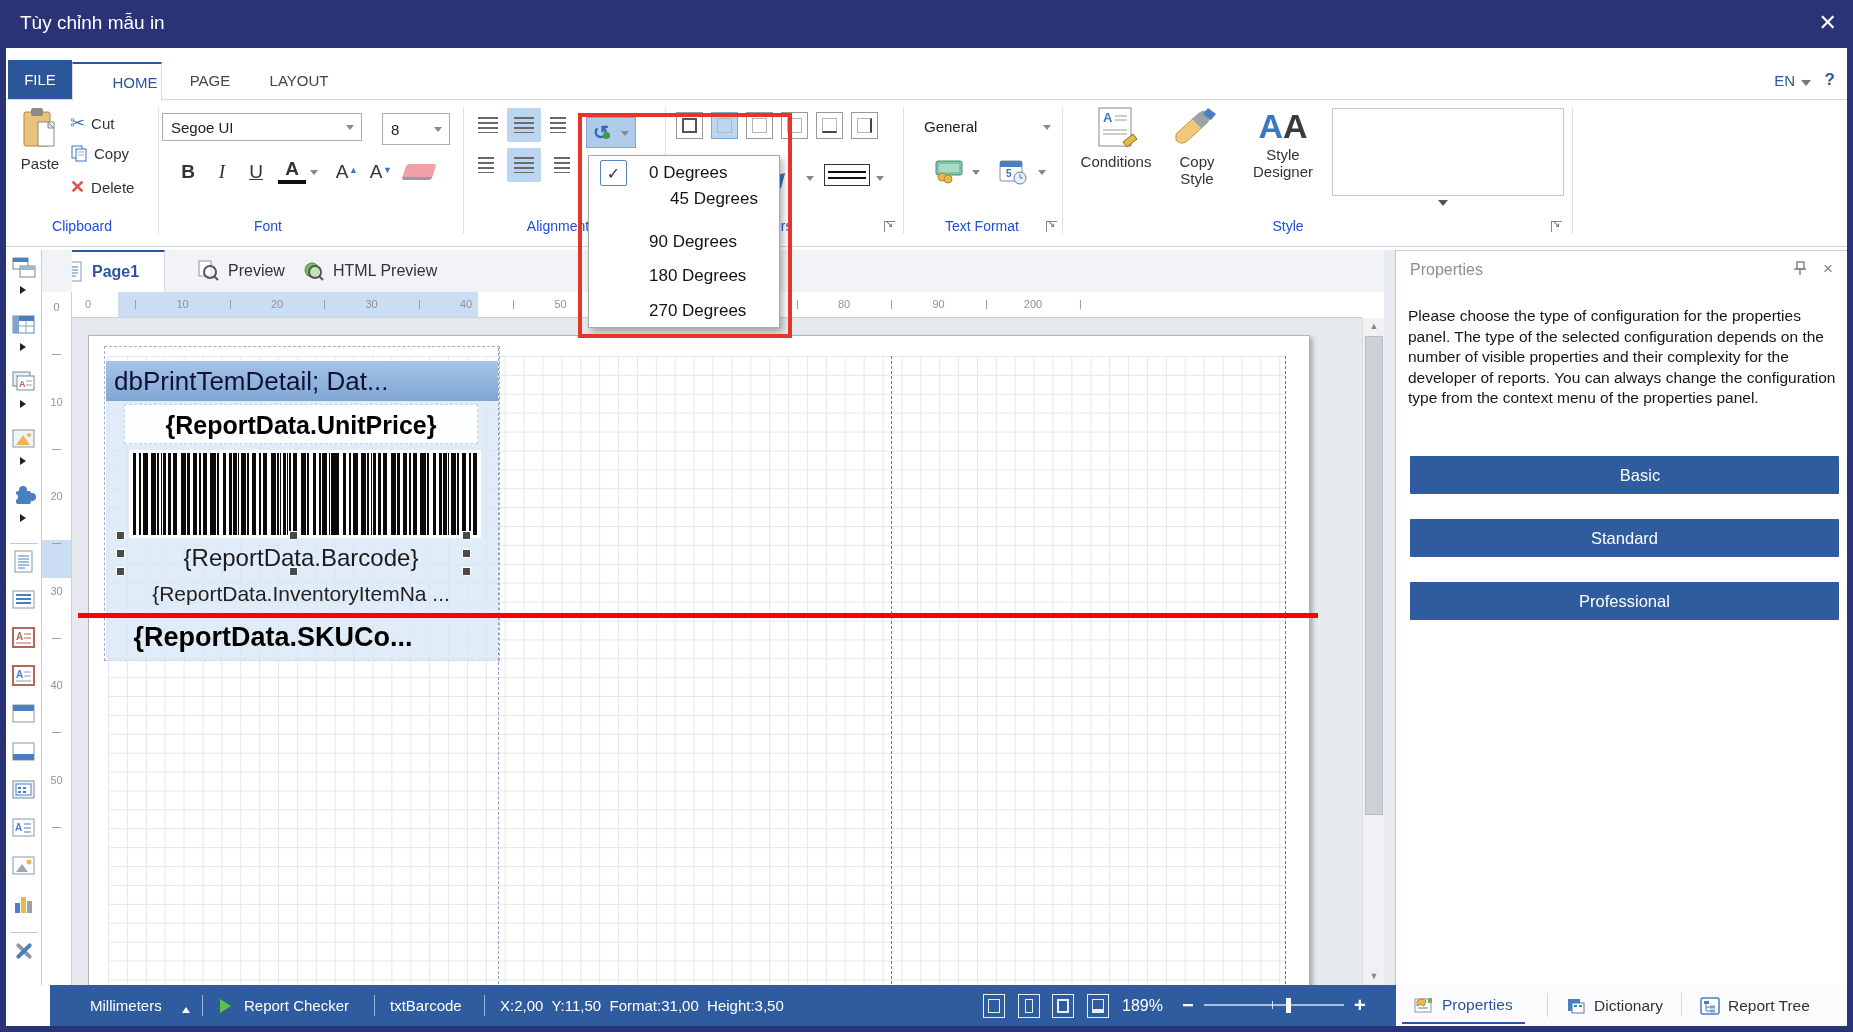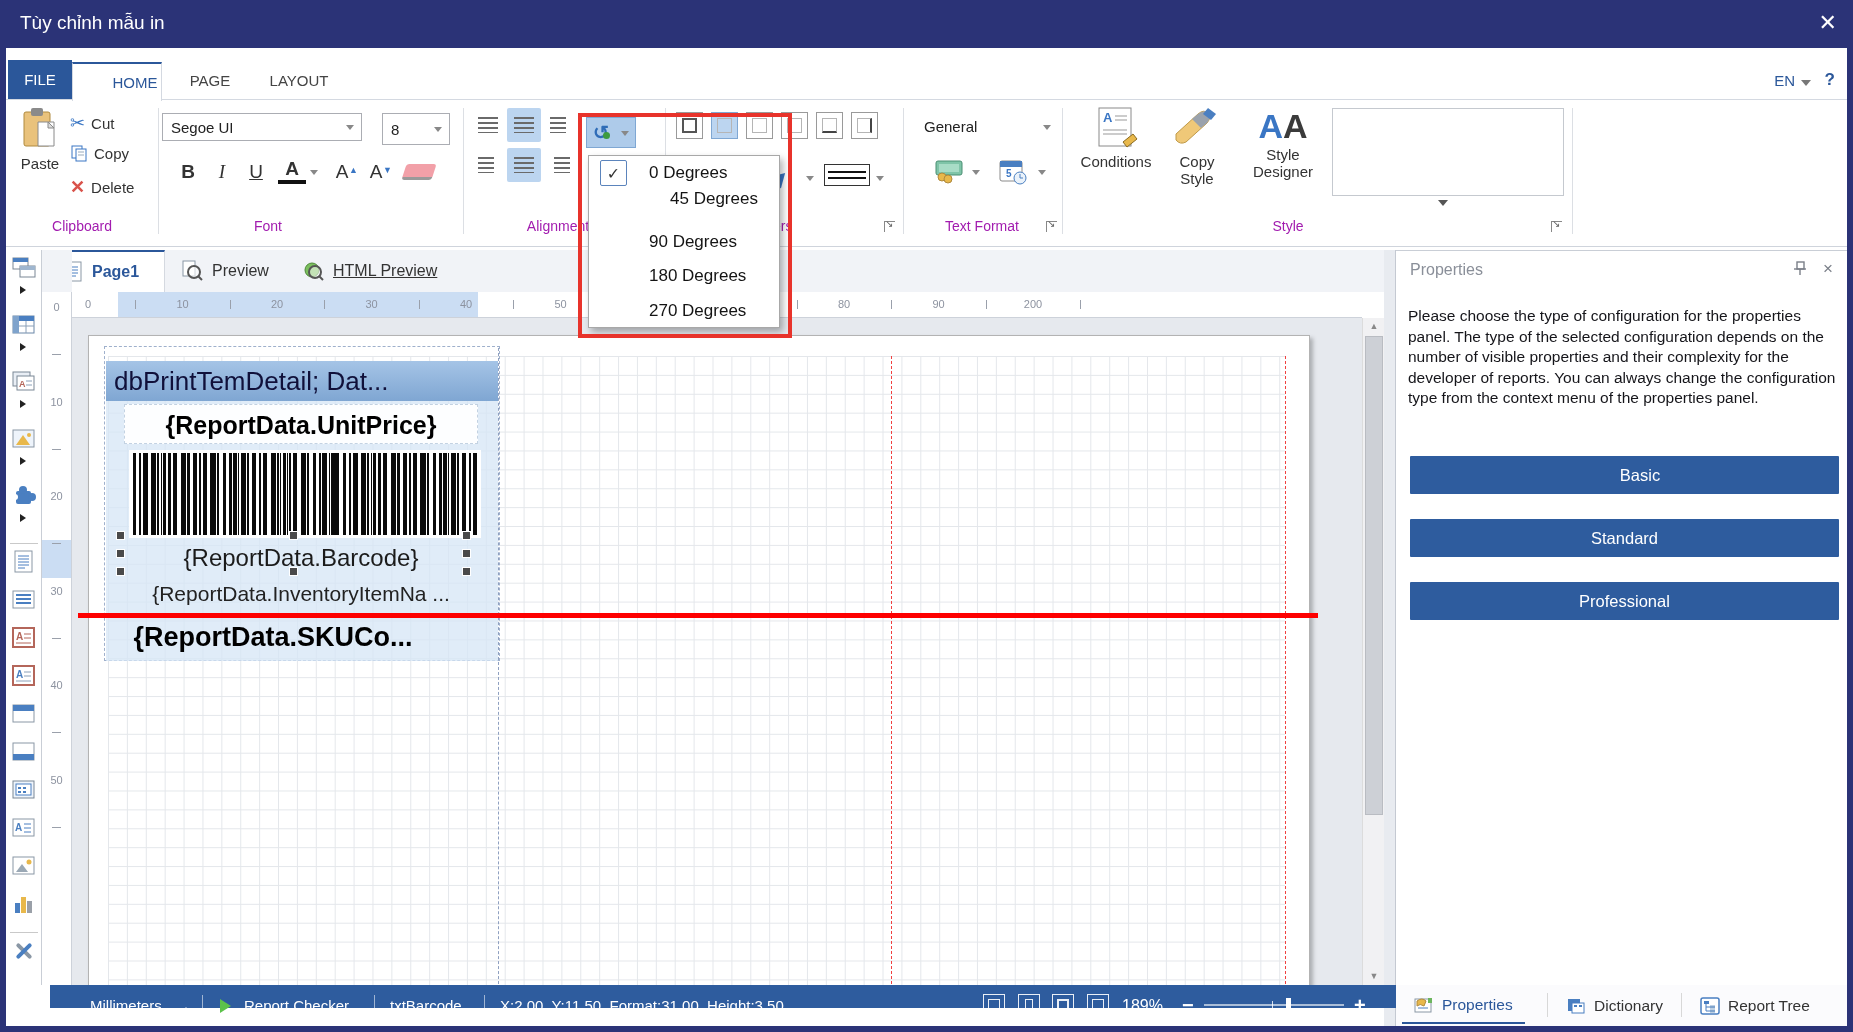--- a/index.html
+++ b/index.html
@@ -18,21 +18,21 @@
   #tabrow{left:6px;top:48px;width:1841px;height:51px;background:#fff}
   .rtab{position:absolute;top:14px;height:37px;line-height:37px;text-align:center;font-size:15px;color:#444;cursor:pointer}
   .rtab.file{background:var(--accent);color:#fff;top:12px;height:39px;line-height:39px}
   .rtab.active{background:#fff;color:var(--accent);border:1px solid #d4d9e1;border-top:2px solid var(--accent);border-bottom:none;z-index:3;height:39px}
   #lang{position:absolute;right:52px;top:24px;color:var(--accent);font-size:15px}
   #lang-dd{position:absolute;right:36px;top:32px;width:0;height:0;border:5px solid transparent;border-top:6px solid #777}
   #help{position:absolute;right:12px;top:22px;color:var(--accent);font-size:17px;font-weight:bold}
   
   #ribbonbody{left:6px;top:99px;width:1841px;height:148px;background:#fff;border-top:1px solid #d4d9e1;border-bottom:1px solid #cfd4dc}
   .gsep{position:absolute;top:8px;height:126px;width:1px;background:#dcdfe4}
-  .glabel{position:absolute;top:118px;height:20px;font-size:14px;color:#a21caf;text-align:center}
+  .glabel{position:absolute;top:118px;height:20px;font-size:14px;color:#1d4ed8;text-align:center}
   .launcher{position:absolute;top:121px;width:11px;height:11px;border-left:1px solid #888;border-top:1px solid #888}
   .launcher:after{content:"↘";position:absolute;left:0px;top:-4px;font-size:10px;color:#666}
   .combo{position:absolute;border:1px solid #abadb3;background:#fff;font-size:15px;color:#222}
   .combo .v{position:absolute;left:8px;top:50%;transform:translateY(-50%)}
   .dda{position:absolute;right:7px;top:50%;margin-top:-2px;width:0;height:0;border:4px solid transparent;border-top:5px solid #888}
   .smallbtn{position:absolute;display:flex;align-items:center;gap:6px;font-size:15px;color:#333;cursor:pointer}
   .bigbtn{position:absolute;text-align:center;font-size:15px;color:#333;cursor:pointer}
   .fmt{position:absolute;font-size:19px;color:#333;width:28px;height:28px;text-align:center;line-height:28px;cursor:pointer}
   .alignbtn{position:absolute;width:34px;height:34px;border-radius:2px;cursor:pointer}
   .alignbtn.sel{background:#BCD5F0}
@@ -87,21 +87,21 @@
   #vscroll .thumb{position:absolute;left:2px;top:18px;width:18px;height:479px;background:#cdd0d6;border:1px solid #b9bcc2;cursor:pointer}
   #gapcol{left:1384px;top:250px;width:12px;height:776px;background:#e8ebf0;border-right:1px solid #c4c9d2}
   
   #props{left:1396px;top:250px;width:451px;height:735px;background:#fff;border-top:1px solid #c9ced6}
   #props .hdr{position:absolute;left:14px;top:10px;font-size:16px;color:#8a8f99}
   #props .pin{position:absolute;right:40px;top:10px;color:#7a7f88;cursor:pointer}
   #props .cls{position:absolute;right:14px;top:8px;color:#7a7f88;font-size:17px;cursor:pointer}
   #props .desc{position:absolute;left:12px;top:55px;width:437px;font-size:15.5px;color:#15151a;line-height:1.33}
   .pbtn{position:absolute;left:14px;width:429px;height:38px;background:var(--btn);color:#fff;font-size:16.5px;text-align:center;line-height:38px;border-radius:1px;cursor:pointer}
   
-  #statusbar{left:6px;top:985px;width:1390px;height:23px;background:var(--statusbar);color:#fff;font-size:15px}
+  #statusbar{left:6px;top:985px;width:1390px;height:47px;background:var(--statusbar);color:#fff;font-size:15px}
   #statusbar .wsq{position:absolute;left:0;top:0;width:44px;height:41px;background:#fff}
   .sbit{position:absolute;top:0;height:41px;line-height:41px;white-space:pre}
   .sbsep{position:absolute;top:10px;height:21px;width:1px;background:rgba(255,255,255,.55)}
   .play{position:absolute;top:14px;width:0;height:0;border:7px solid transparent;border-left:11px solid #5CC24A;cursor:pointer}
   .upt{position:absolute;top:18px;width:0;height:0;border:4px solid transparent;border-bottom:6px solid #fff;cursor:pointer}
   .zic{position:absolute;top:9px;width:22px;height:24px;border:1px solid rgba(255,255,255,.9);cursor:pointer}
   .zic i{position:absolute;left:4px;top:4px;right:4px;bottom:4px;border:1px solid rgba(255,255,255,.9);display:block}
   #ztrack{position:absolute;top:19px;width:140px;height:2px;background:rgba(255,255,255,.6);cursor:pointer}
   #znotch{position:absolute;top:16px;width:1px;height:8px;background:rgba(255,255,255,.8)}
   #zhandle{position:absolute;top:13px;width:5px;height:15px;background:#fff;cursor:pointer}
@@ -321,31 +321,31 @@
           <svg width="18" height="22" viewBox="0 0 18 22">
             <rect x="1" y="1" width="14" height="19" fill="#fff" stroke="#8a97a5"></rect>
             <line x1="4" y1="6" x2="12" y2="6" stroke="#4a7fc1"></line>
             <line x1="4" y1="9" x2="12" y2="9" stroke="#4a7fc1"></line>
             <line x1="4" y1="12" x2="12" y2="12" stroke="#4a7fc1"></line>
             <line x1="4" y1="15" x2="10" y2="15" stroke="#4a7fc1"></line>
           </svg>
         </span>
         <span>Page1</span>
       </div>
-      <div class="dtab" style="left: 164px; min-width: 116px;">
+      <div class="dtab" style="left: 180px; min-width: 116px;">
         <span>
           <svg width="22" height="22" viewBox="0 0 22 22">
             <rect x="1" y="1" width="12" height="15" fill="#fff" stroke="#8a97a5"></rect>
             <circle cx="12" cy="12" r="6" fill="rgba(255,255,255,.6)" stroke="#555" stroke-width="2"></circle>
             <line x1="16" y1="16" x2="20" y2="20" stroke="#555" stroke-width="2"></line>
           </svg>
         </span>
         <span>Preview</span>
       </div>
-      <div class="dtab" style="left: 285px; min-width: 158px; text-decoration: underline;">
+      <div class="dtab" style="left: 285px; min-width: 158px;">
         <span>
           <svg width="22" height="22" viewBox="0 0 22 22">
             <circle cx="9" cy="10" r="7" fill="#7BBE5E" stroke="#4e8a38"></circle>
             <circle cx="12" cy="12" r="6" fill="rgba(255,255,255,.55)" stroke="#555" stroke-width="2"></circle>
             <line x1="16" y1="16" x2="20" y2="20" stroke="#555" stroke-width="2"></line>
           </svg>
         </span>
         <span>HTML Preview</span>
       </div>
     </div>

